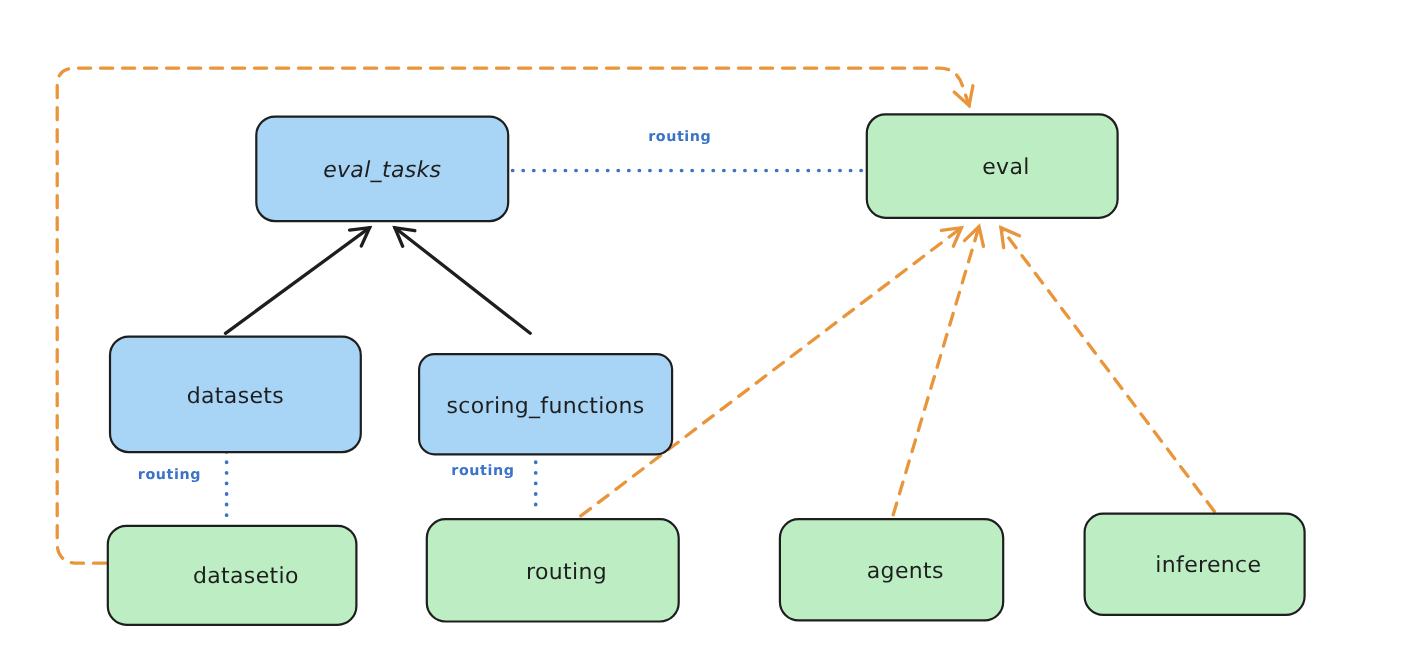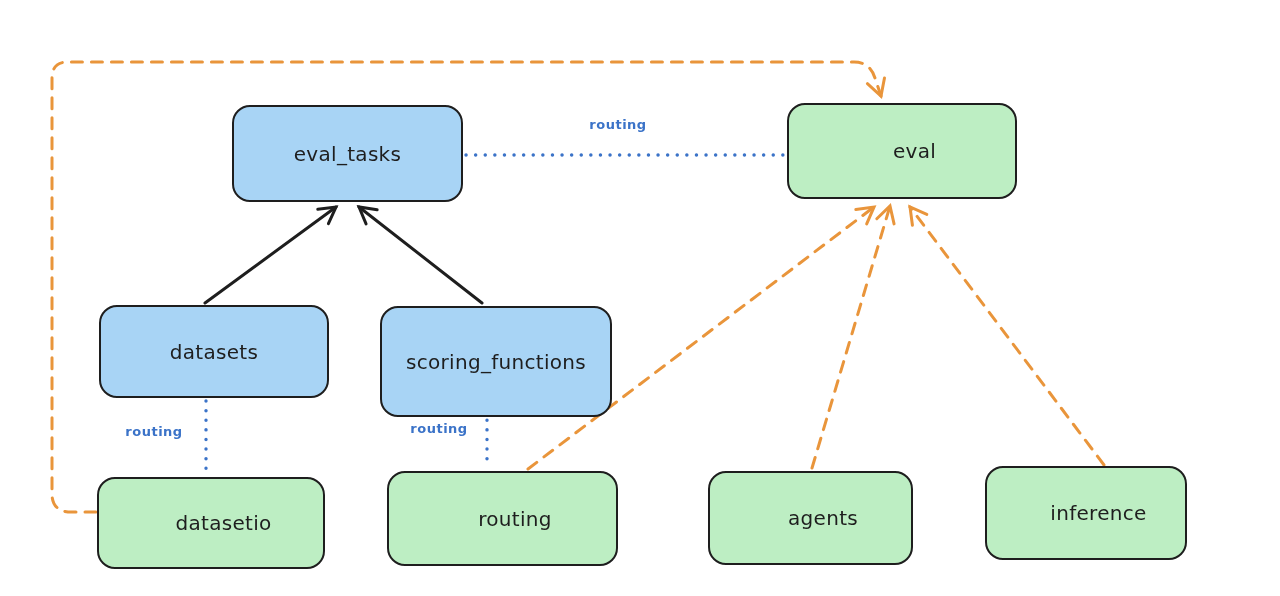--- a/index.html
+++ b/index.html
@@ -85,33 +85,33 @@
     <path class="e-blue-dot" d="M466 155 L784 155"></path>
     <path class="e-blue-dot" d="M206 401 L206 474"></path>
     <path class="e-blue-dot" d="M487 401 L487 468"></path>
 
     <path class="e-orange" marker-end="url(#ah-orange)" d="M96 512 L68 512 Q52 510 52 494 L52 78 Q52 62 68 62 L854 62 Q870 62 875 78 L881 96"></path>
     <path class="e-orange" marker-end="url(#ah-orange)" d="M528 469 L874 207"></path>
     <path class="e-orange" marker-end="url(#ah-orange)" d="M812 468 L890 206"></path>
     <path class="e-orange" marker-end="url(#ah-orange)" d="M1104 465 L910 207"></path>
   </svg>
 
-  <div class="node blue" style="left:232px; top:105px; width:231px; height:97px;">
+  <div class="node blue" style="left:232px; top:105px; width:231px; height:97px;font-style:italic;">
     <span>eval_tasks</span>
   </div>
 
   <div class="node green" style="left:787px; top:103px; width:230px; height:96px;">
     <span>eval</span>
   </div>
 
-  <div class="node blue" style="left:99px; top:305px; width:230px; height:93px;">
+  <div class="node blue" style="left:99px; top:305px; width:230px; height:107px;">
     <span>datasets</span>
   </div>
 
-  <div class="node blue" style="left:380px; top:306px; width:232px; height:111px;">
+  <div class="node blue" style="left:380px; top:321px; width:232px; height:93px;border-radius:15px;">
     <span>scoring_functions</span>
   </div>
 
   <div class="node green" style="left:97px; top:477px; width:228px; height:92px;align-items:center;">
     <span>datasetio</span>
   </div>
 
   <div class="node green" style="left:387px; top:471px; width:231px; height:95px;">
     <span>routing</span>
   </div>

